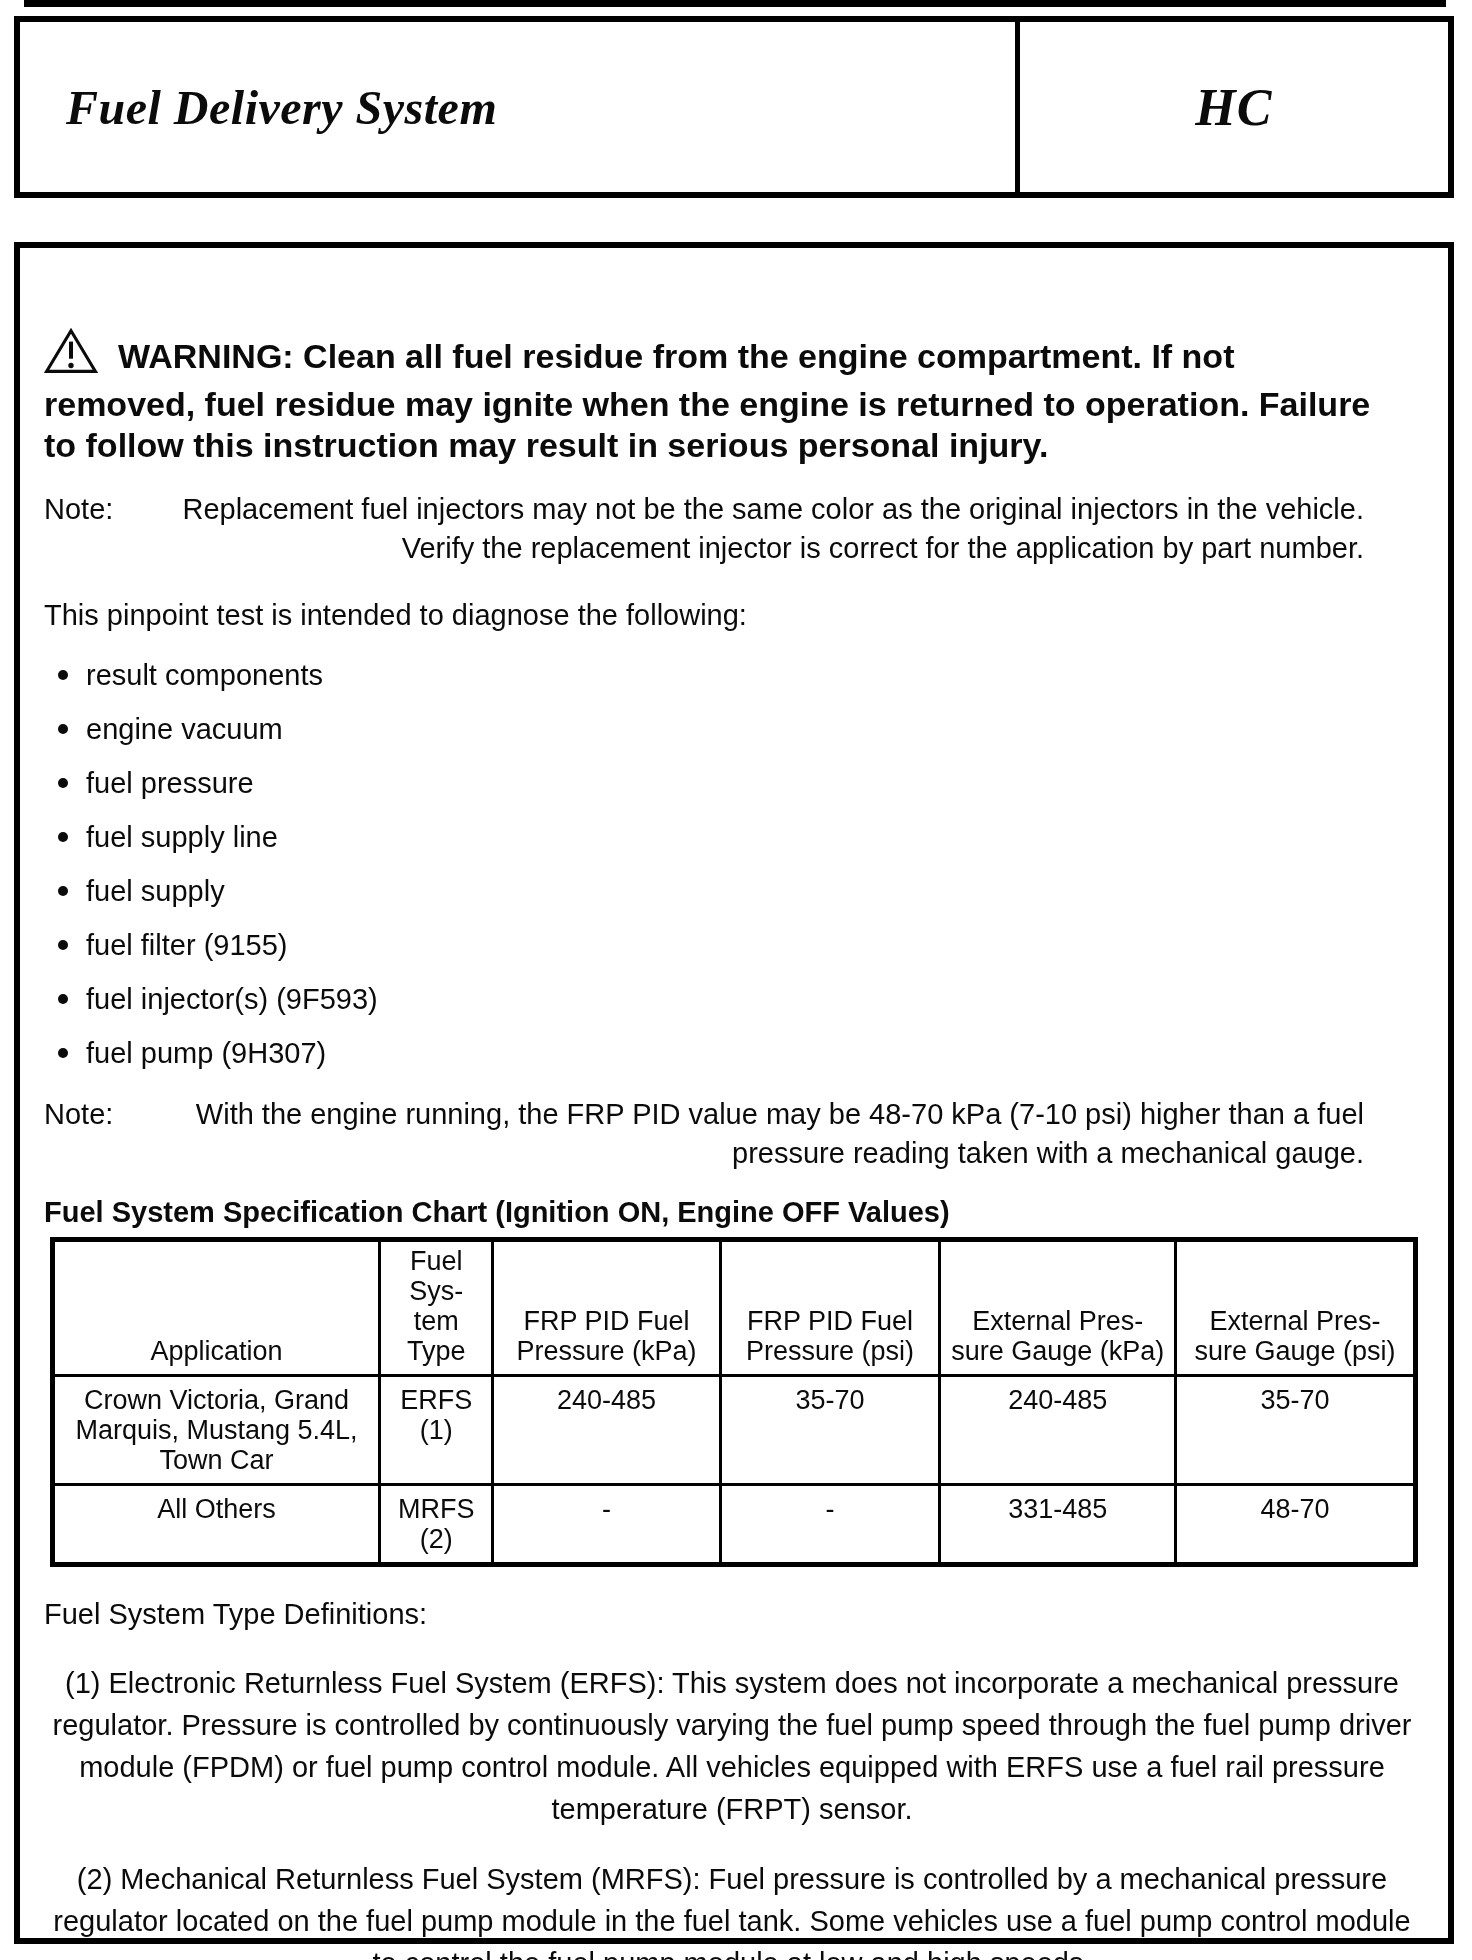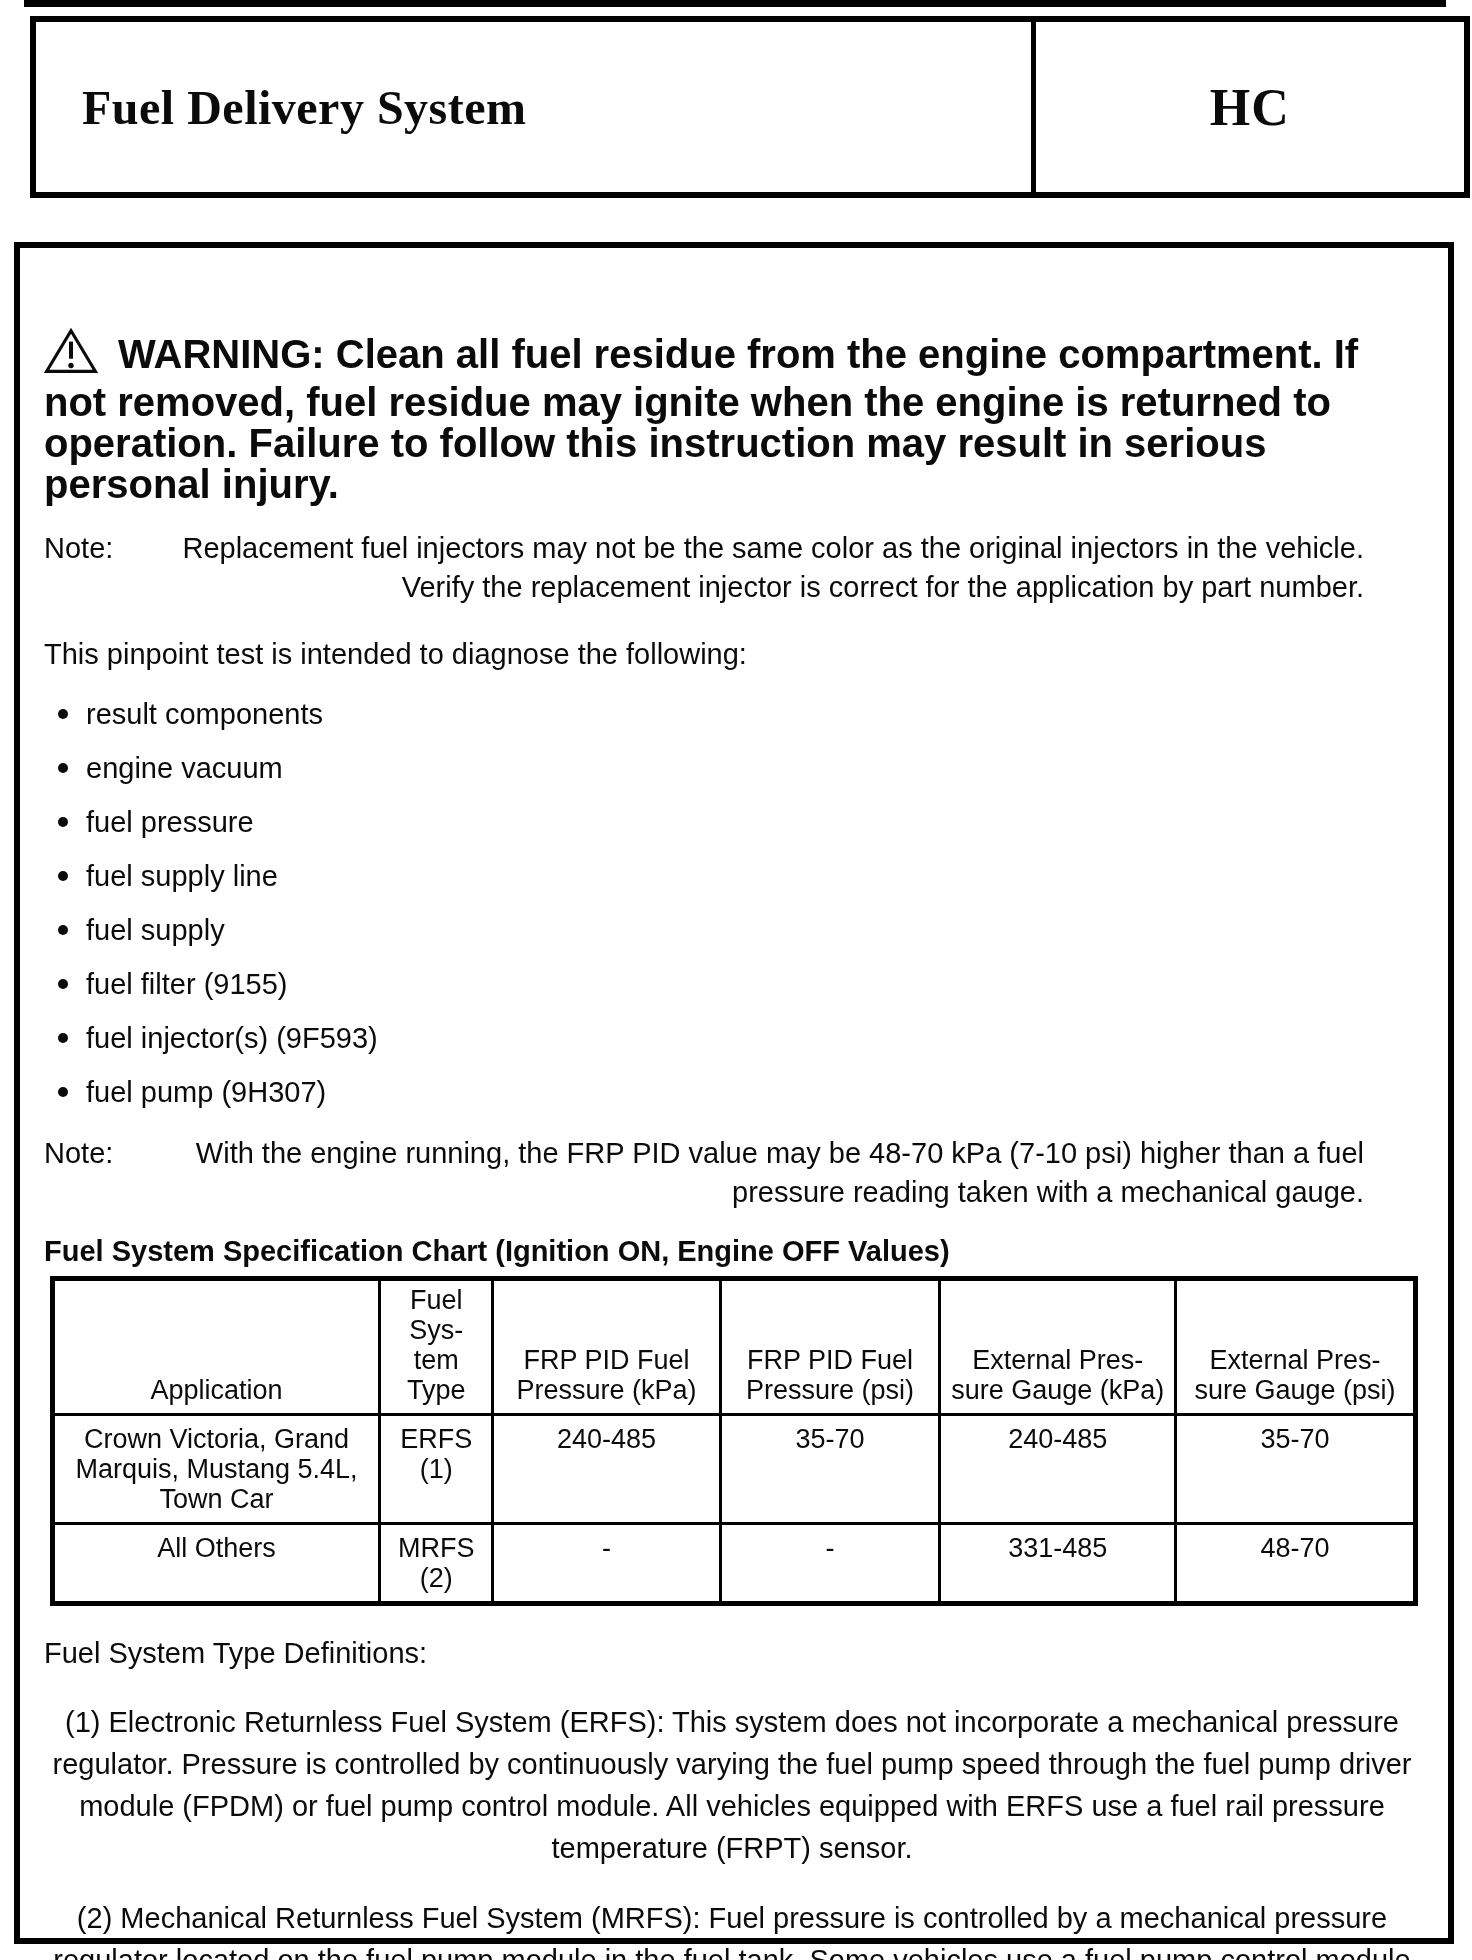--- a/index.html
+++ b/index.html
@@ -10,26 +10,27 @@
     font-family: "Liberation Sans", sans-serif;
     position: relative;
     overflow: hidden;
   }
   .scan-line-top {
     position: absolute; top: 0; left: 24px; width: 1422px; height: 7px;
     background: #000;
   }
   
   .header-box {
-    position: absolute; left: 30px; top: 16px;
+    position: absolute; left: 14px; top: 16px;
     width: 1440px; height: 182px;
     border: 6px solid #000;
     box-sizing: border-box;
     display: flex;
     background: #fff;
+    font-style: italic;
   }
   .header-left {
     flex: 0 0 70%;
     display: flex; align-items: center;
     padding-left: 46px;
     border-right: 5px solid #000;
     box-sizing: border-box;
   }
   .page-title {
     font-family: "Liberation Serif", serif;
@@ -50,21 +51,21 @@
     width: 1440px; height: 1702px;
     border: 6px solid #000;
     box-sizing: border-box;
     padding: 0 24px;
     background: #fff;
     font-size: 29px; line-height: 39px;
   }
   .warning {
     margin: 80px 0 0 0;
     font-weight: bold;
-    font-size: 40px; line-height: 41px;
+    font-size: 34px; line-height: 41px;
     padding-right: 36px;
   }
   .warn-icon {
     display: inline-block;
     vertical-align: -7px;
     margin-right: 20px;
   }
   .note-block {
     display: flex;
     margin: 24px 0 0 0;

